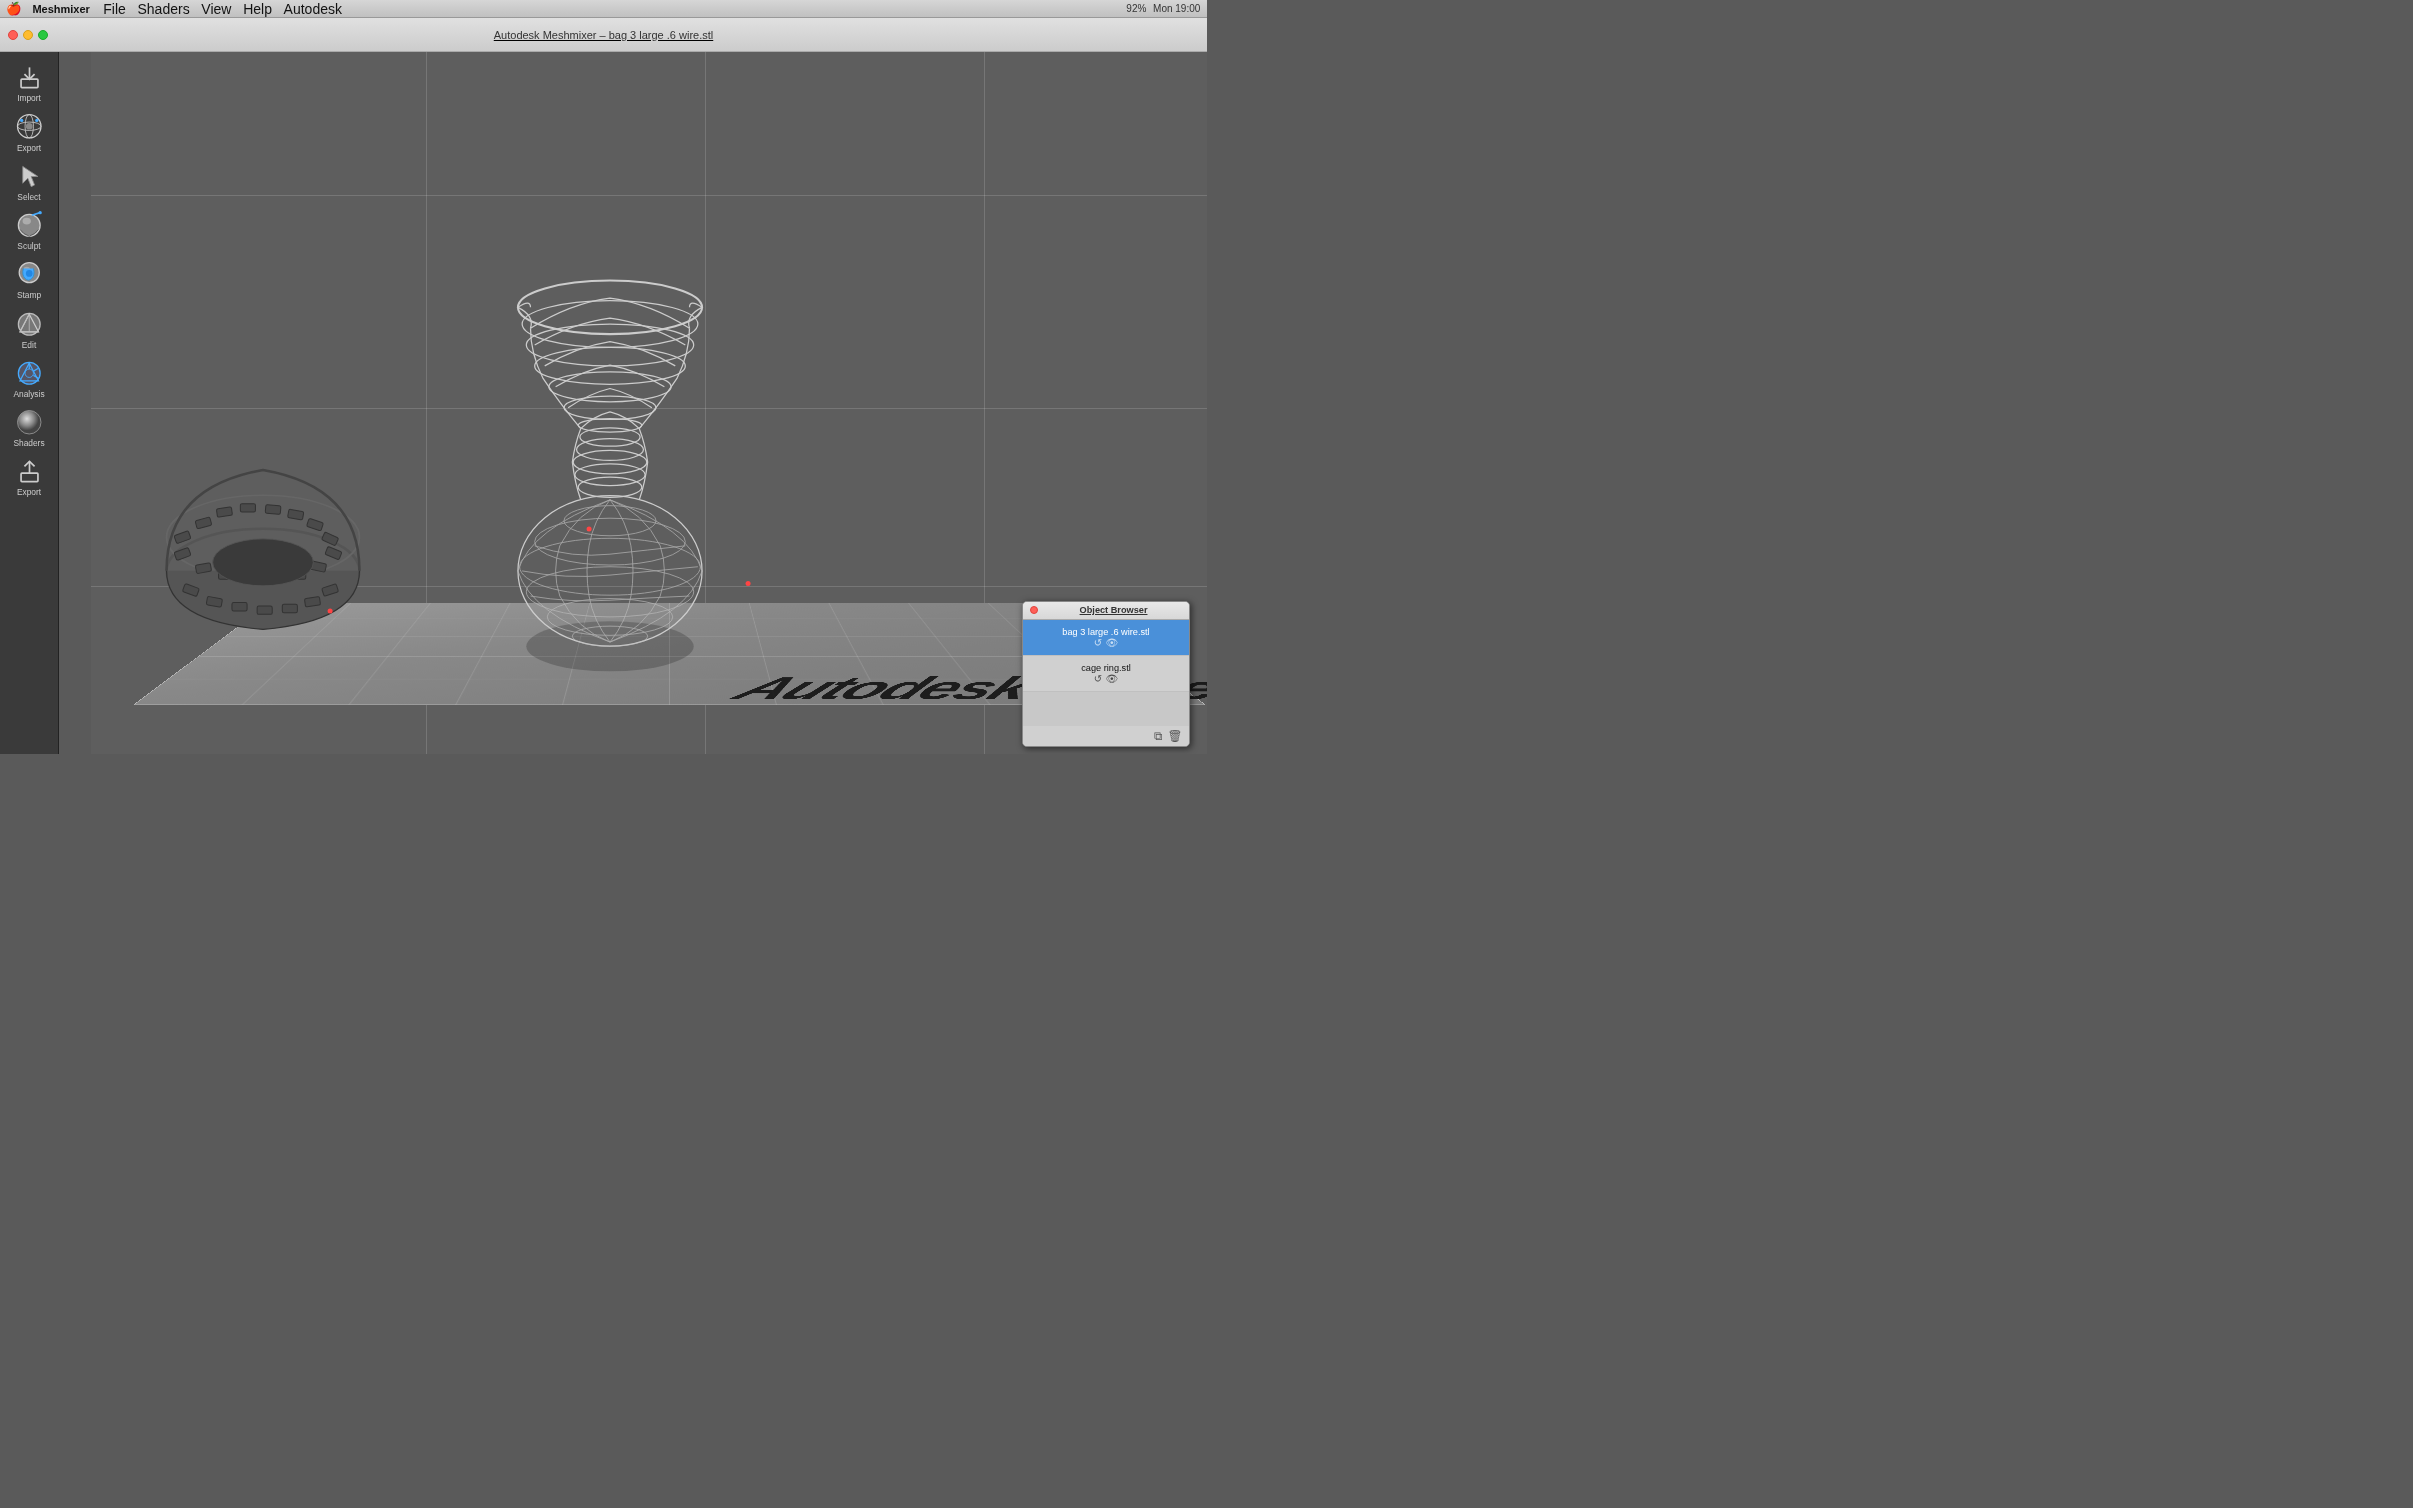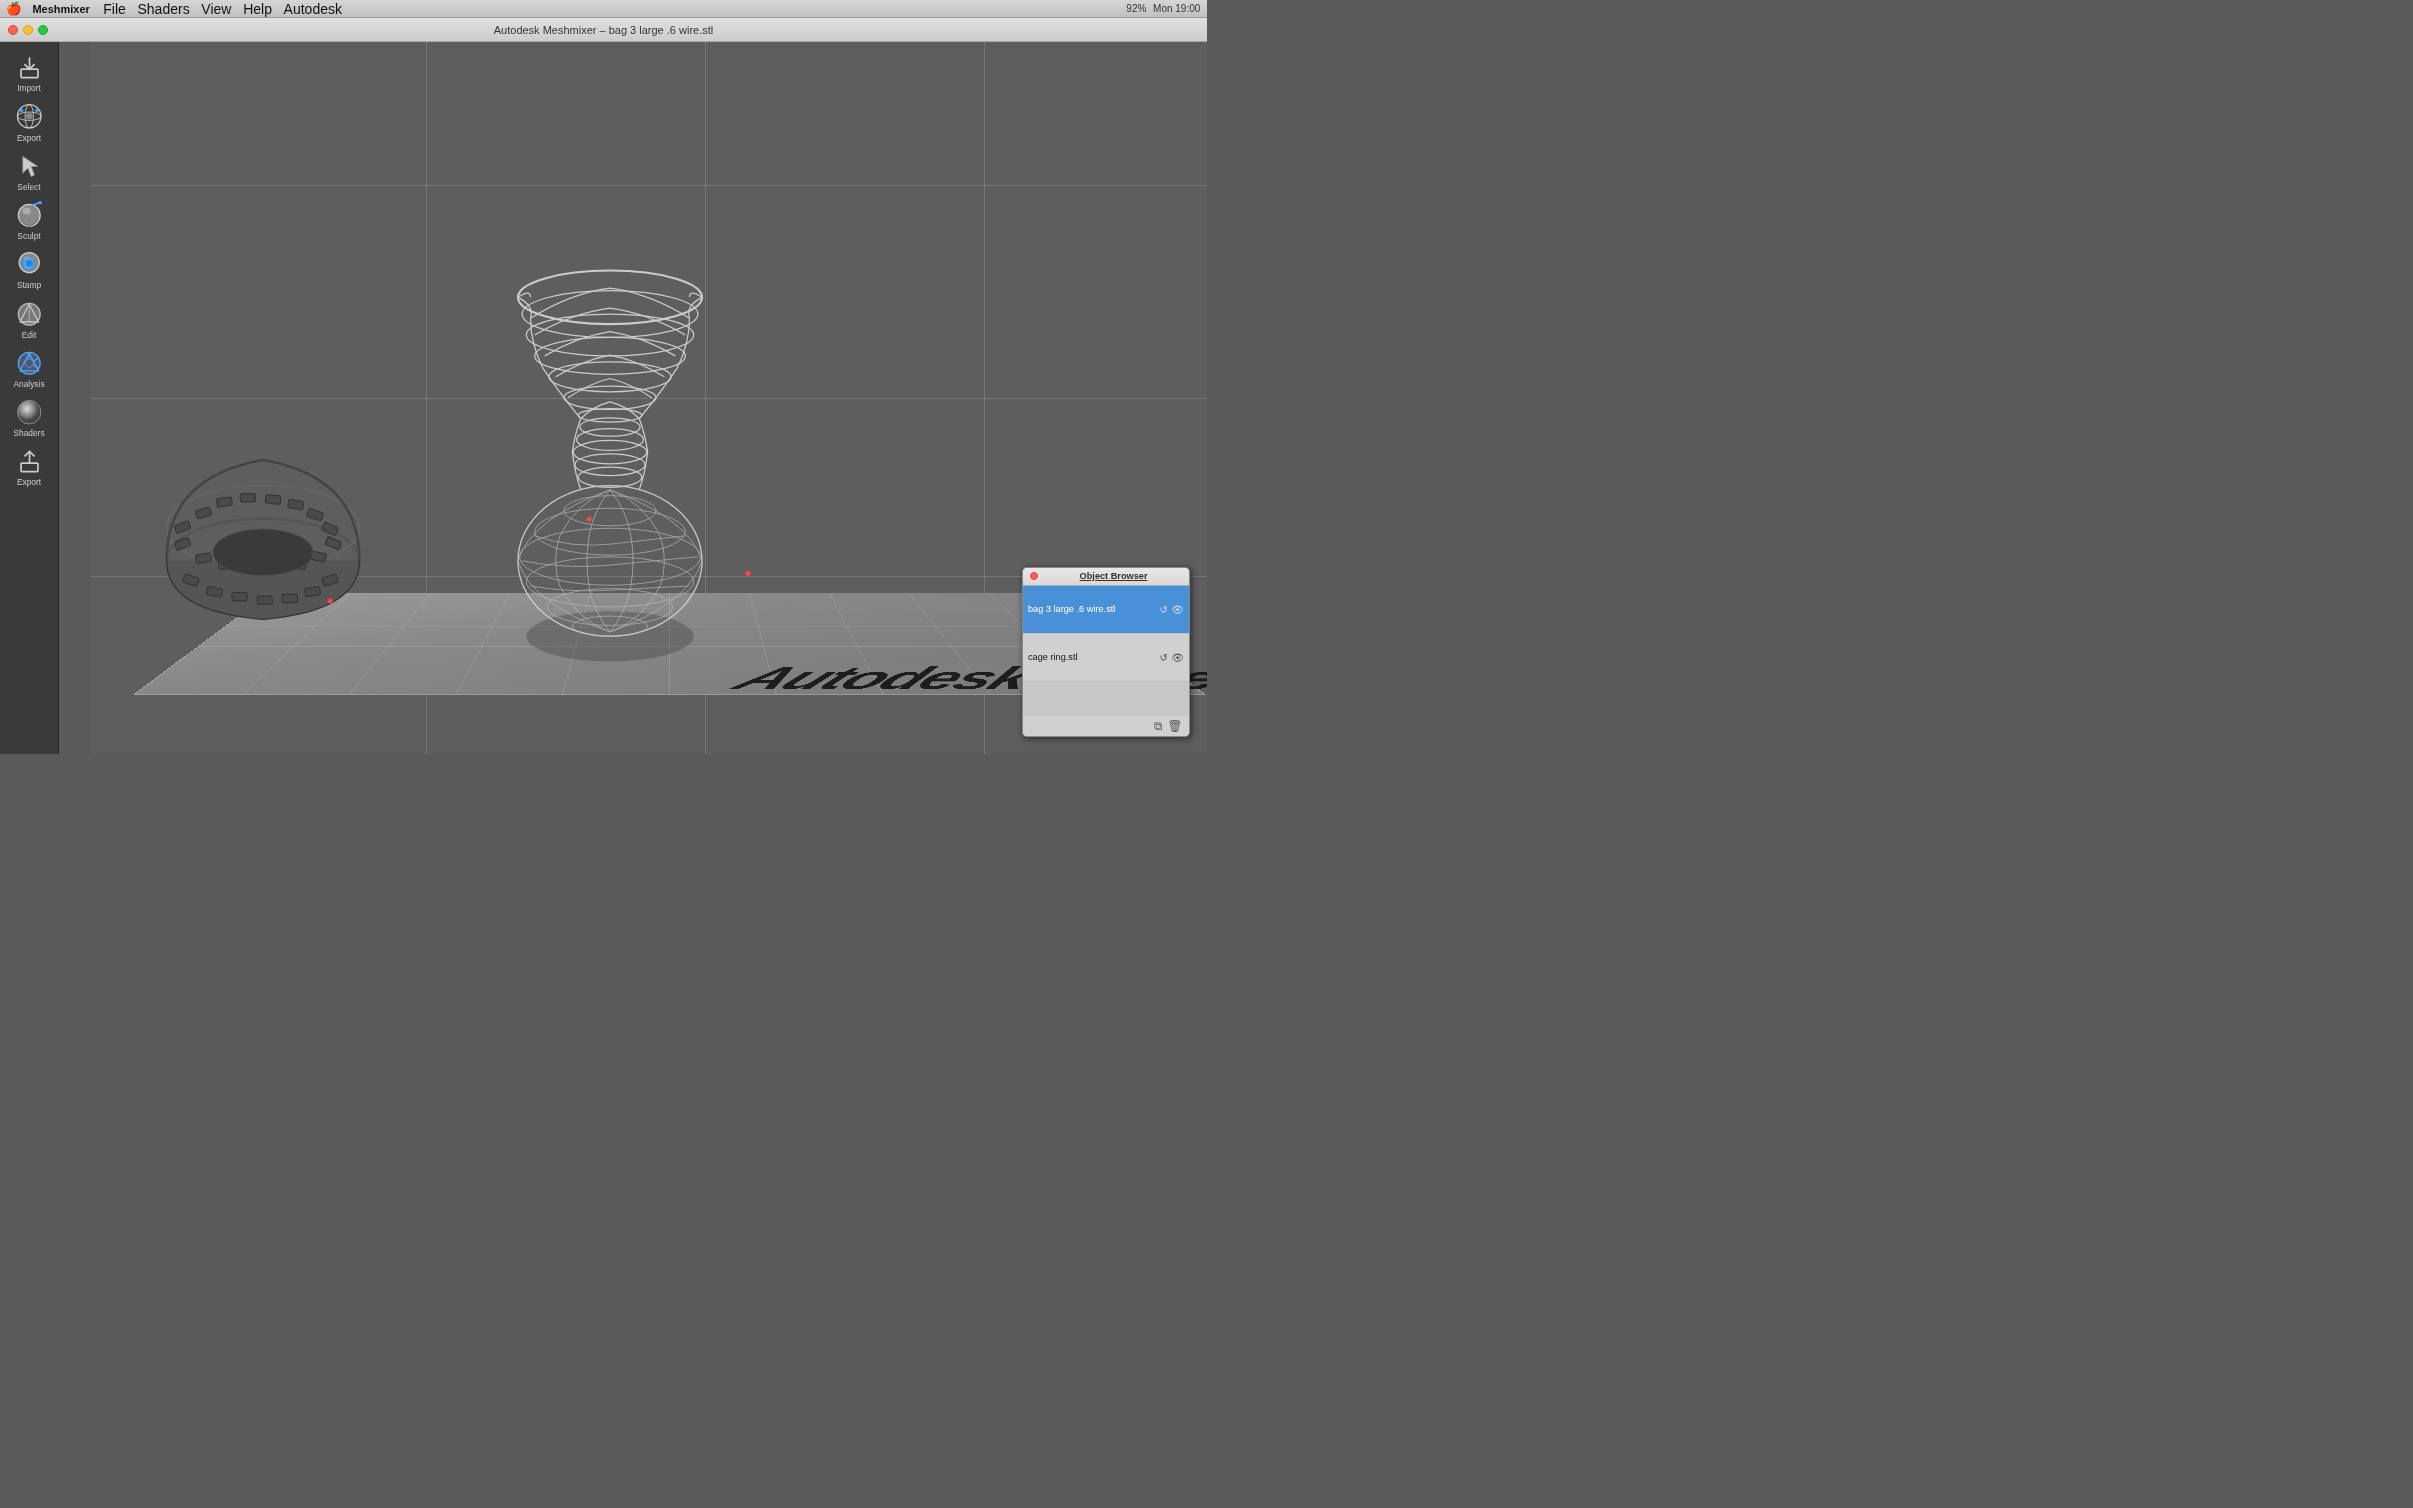--- a/index.html
+++ b/index.html
@@ -46,27 +46,28 @@
       align-items: flex-start;
       gap: 6.7px;
       font-size: 10px;
       color: #333;
     }
     .menubar-right span { font-size: 10px; }
 
     
     #titlebar {
       width: 100%;
-      height: 24px;
+      height: 34px;
       background: linear-gradient(to bottom, #e0e0e0, #cccccc);
       display: flex;
       align-items: center;
       justify-content: center;
       border-bottom: 0.8px solid #aaa;
       position: relative;
+      text-decoration: underline;
     }
     .window-controls {
       position: absolute;
       left: 8.4px;
       display: flex;
       gap: 5px;
       align-items: center;
     }
     .wc-btn {
       width: 10px;
@@ -182,24 +183,26 @@
     .ob-title {
       font-size: 9.2px;
       color: #333;
       font-weight: 600;
       flex: 1;
       text-align: center;
       text-decoration: underline;
     }
     .ob-row {
       display: flex;
-      padding: 18px 5px;
+      align-items: center;
+      padding: 7px 5px;
       font-size: 9.2px;
       color: #111;
       border-bottom: 0.8px solid #c0c0c0;
+      flex-direction: column;
     }
     .ob-row.selected {
       background: #4a90d9;
       color: white;
     }
     .ob-row-name { flex: 1; }
     .ob-row-icons {
       display: flex;
       gap: 3.4px;
     }

